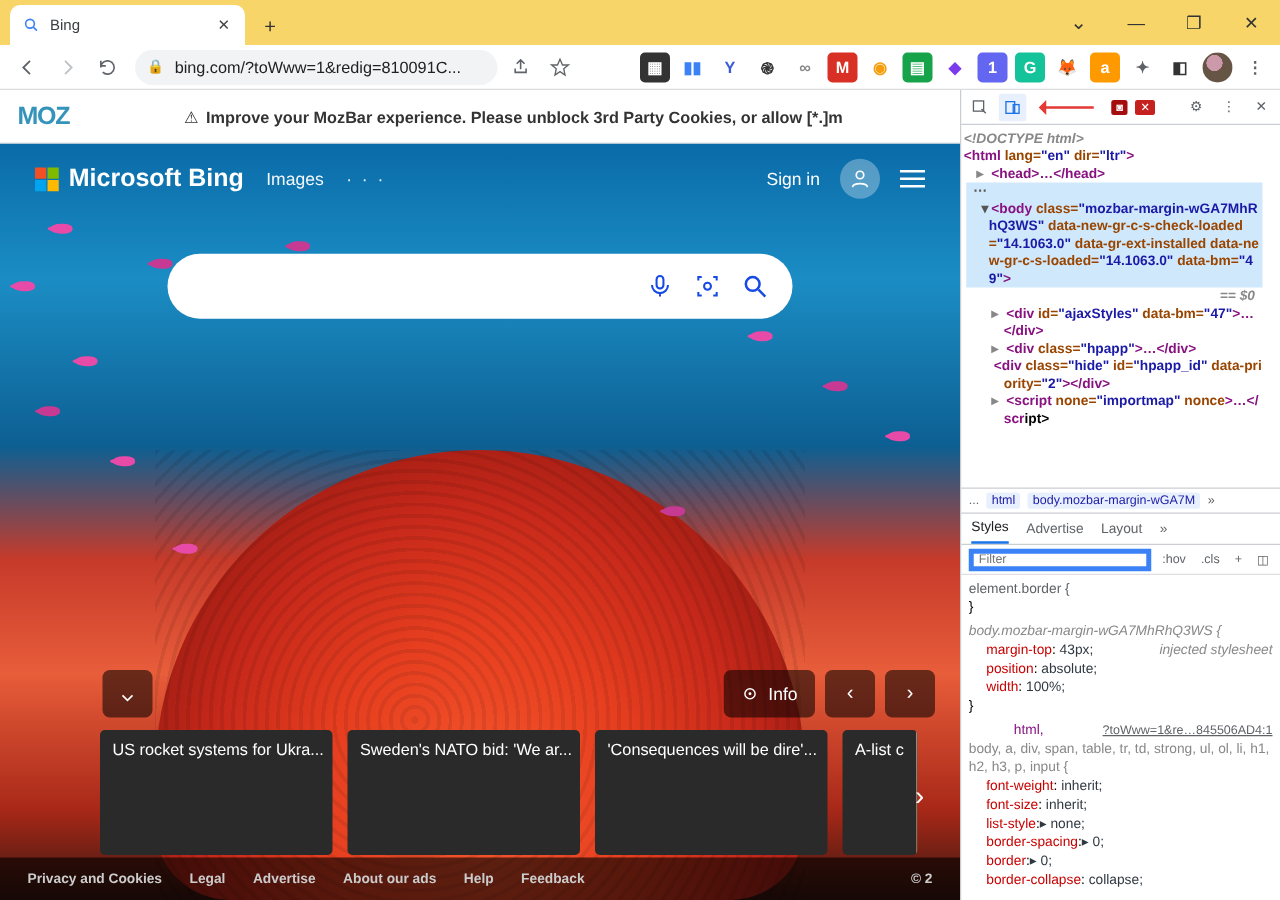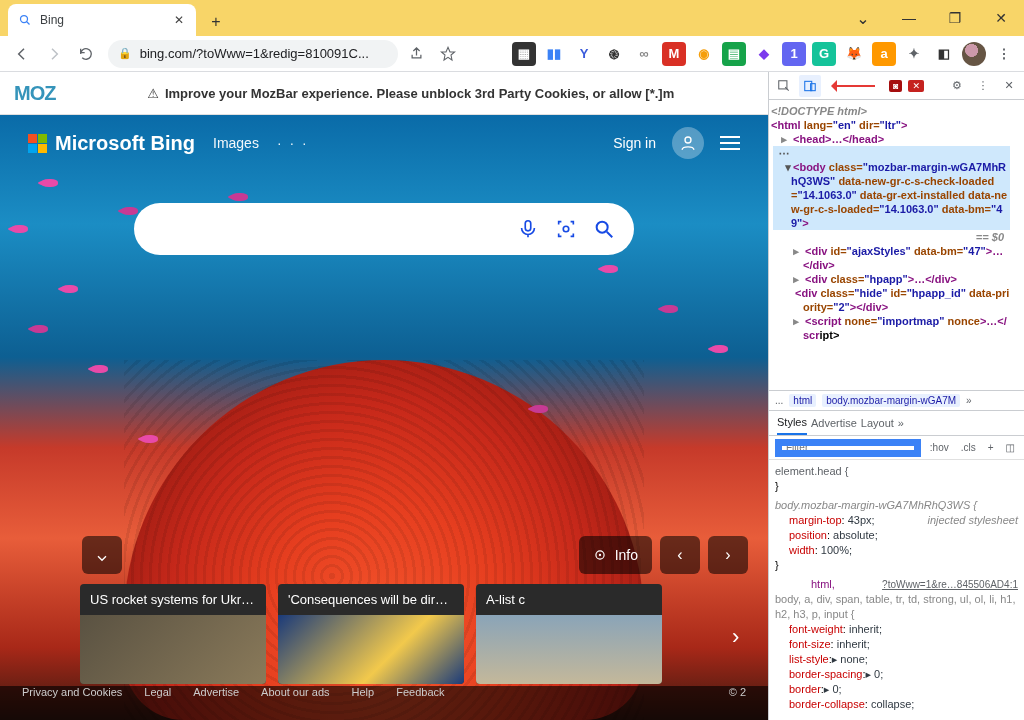--- a/index.html
+++ b/index.html
@@ -59,30 +59,30 @@
 .fish.p2 { background:#c73a94; box-shadow: -4px 0 0 -2px #c73a94; }
 .coral { position:absolute; bottom:0; left:50%; transform:translateX(-50%); width:520px; height:360px; background: radial-gradient(ellipse at 50% 80%, #f6582e 0%, #e63e1f 35%, #c6281a 60%, #8d1710 85%, transparent 100%); border-radius: 260px 260px 60px 60px; filter: blur(0.5px);}
 .coral::before { content:''; position:absolute; inset:0; background: repeating-radial-gradient(circle at 40% 60%, rgba(0,0,0,0.08) 0 3px, transparent 3px 9px);}
 
 .info-btn { position:absolute; right:116px; bottom:146px; background: rgba(0,0,0,0.55); color:#fff; height:38px; padding:0 14px; border-radius:6px; display:flex; align-items:center; gap:8px; font-size:14px;}
 .card-nav { position:absolute; bottom:146px; background:rgba(0,0,0,0.55); width:40px; height:38px; display:flex; align-items:center; justify-content:center; color:#fff; border-radius:6px;}
 .card-nav.prev { right:68px; } .card-nav.next { right:20px; }
 .expand-btn { position:absolute; left:82px; bottom:146px; width:40px; height:38px; background:rgba(0,0,0,0.55); border-radius:6px; display:flex; align-items:center; justify-content:center; color:#fff;}
 
 .news-strip { position:absolute; left:80px; right:0; bottom:36px; height:100px; display:flex; gap:12px; align-items:stretch; overflow:hidden;}
-.news-card { flex: 0 0 186px; background:#2a2a2a; border-radius:4px; overflow:hidden; display:flex; flex-direction:column;}
+.news-card { flex: 0 0 186px; background:#2a2a2a; border-radius:4px; overflow:hidden; display:flex; }
 .news-card .title { color:#fff; font-size:13px; padding:8px 10px; white-space:nowrap; overflow:hidden; text-overflow:ellipsis; flex:0 0 auto;}
 .news-card .img { flex:1; background: linear-gradient(135deg, #5a5242 0%, #8a7a5a 100%);}
 .news-card:nth-child(2) .img { background: linear-gradient(135deg, #1a3a7a 0%, #f2c94c 60%, #1a3a7a 100%);}
 .news-card:nth-child(3) .img { background: linear-gradient(180deg, #8aa4b8 0%, #c4b89a 100%);}
 .news-card:nth-child(4) { flex: 0 0 60px;} 
 .news-card:nth-child(4) .img { background: linear-gradient(180deg, #d4a890 0%, #b87858 100%);}
 .news-arrow { position:absolute; right:6px; top:40px; width:30px; height:30px; color:#fff; font-size:22px;}
 
-.bing-footer { position:absolute; bottom:0; left:0; right:0; height:34px; background:rgba(0,0,0,0.62); display:flex; gap:22px; padding:0 22px; color:#ccc; font-size:11px;}
+.bing-footer { position:absolute; bottom:0; left:0; right:0; height:34px; background:rgba(0,0,0,0.62); display:flex; align-items:center; gap:22px; padding:0 22px; color:#ccc; font-size:11px;font-weight:bold;}
 .bing-footer span { cursor:default; }
 .footer-copy { margin-left:auto; }
 
 
 .devtools { width: 256px; background:#fff; border-left:1px solid #cacdd1; display:flex; flex-direction:column; font-size:11px; }
 .dt-toolbar { height:28px; border-bottom:1px solid #cacdd1; display:flex; align-items:center; padding:0 4px; gap:4px; }
 .dt-tool { width:22px; height:22px; display:flex; align-items:center; justify-content:center; color:#5f6368; border-radius:2px;}
 .dt-tool.active { background:#e8f0fe; color:#1a73e8; }
 .red-arrow { position:relative; width:58px; height:16px; }
 .red-arrow::before { content:''; position:absolute; right:8px; top:7px; width:40px; height:2px; background:#e53935;}
@@ -100,25 +100,25 @@
 .dom-gutter { color:#888; display:inline-block; width:10px; text-align:center; }
 .tag { color:#881280; }
 .attr { color:#994500; }
 .val { color:#1a1aa6; }
 .txt-gray { color:#888; font-style:italic;}
 
 .dt-crumbs { height:20px; border-top:1px solid #cacdd1; display:flex; align-items:center; font-family:Menlo,Consolas,monospace; font-size:10px; padding:0 6px; gap:6px; overflow:hidden;}
 .crumb { color:#5f6368; }
 .crumb.on { color:#1a1aa6; background:#e8f0fe; padding:1px 4px; border-radius:2px;}
 
-.dt-tabs { height:26px; border-top:1px solid #cacdd1; border-bottom:1px solid #cacdd1; display:flex; align-items:center; padding:0 8px; gap:4px; font-size:11px; color:#5f6368;}
+.dt-tabs { height:26px; border-top:1px solid #cacdd1; border-bottom:1px solid #cacdd1; display:flex; align-items:center; padding:0 8px; gap:14px; font-size:11px; color:#5f6368;}
 .dt-tab.active { color:#202124; border-bottom:2px solid #1a73e8; height:100%; display:flex; align-items:center;}
 
 .dt-filter { height:24px; border-bottom:1px solid #e0e0e0; display:flex; align-items:center; padding:0 6px; gap:6px;}
-.dt-filter input { flex:1; border:7px solid #3b82f6; height:18px; font-size:10px; padding:0 4px; color:#888; min-width:0;}
+.dt-filter input { flex:1; border:4px solid #3b82f6; height:18px; font-size:10px; padding:0 4px; color:#888; min-width:0;}
 .dt-chip { font-size:10px; color:#5f6368; padding:0 3px;}
 
 .dt-styles { flex:0 0 auto; max-height: 260px; overflow:hidden; font-family:Menlo,Consolas,monospace; font-size:11px; line-height:15px; padding:4px 6px;}
 .sel-blk { margin-bottom:4px;}
 .sel-head { color:#5f6368;}
 .sel-head .inj { float:right; color:#888; font-style:italic;}
 .prop { padding-left:14px;}
 .prop .k { color:#c80000;}
 .prop .v { color:#303942;}
 .ua-link { color:#5f6368; text-decoration:underline; float:right; font-size:10px;}
@@ -290,20 +290,24 @@
       </div>
       <div class="card-nav prev">‹</div>
       <div class="card-nav next">›</div>
 
       <div class="news-strip" id="news-strip">
         <div class="news-card">
             <div class="title">US rocket systems for Ukra...</div>
             <div class="img"></div>
           </div>
           <div class="news-card">
+            <div class="title">Sweden's NATO bid: 'We ar...</div>
+            <div class="img"></div>
+          </div>
+          <div class="news-card">
             <div class="title">'Consequences will be dire'...</div>
             <div class="img"></div>
           </div>
           <div class="news-card">
             <div class="title">A-list c</div>
             <div class="img"></div>
           </div>
           <div class="news-arrow">›</div>
       </div>
 
@@ -372,21 +376,21 @@
     <div class="dt-filter">
       <input placeholder="Filter" style="">
       <span class="dt-chip">:hov</span>
       <span class="dt-chip">.cls</span>
       <span class="dt-chip">+</span>
       <span class="dt-chip">◫</span>
     </div>
 
     <div class="dt-styles">
       <div class="sel-blk">
-        <div class="sel-head"><span>element.head {</span></div>
+        <div class="sel-head"><span>element.border {</span></div>
         <div>}</div>
       </div>
       <div class="sel-blk">
         <div class="sel-head"><span class="txt-gray">body.mozbar-margin-wGA7MhRhQ3WS {</span><span class="inj">injected stylesheet</span></div>
         <div class="prop"><span class="k">margin-top</span>:<span class="v"> 43px;</span></div>
         <div class="prop"><span class="k">position</span>:<span class="v"> absolute;</span></div>
         <div class="prop"><span class="k">width</span>:<span class="v"> 100%;</span></div>
         <div>}</div>
       </div>
       <div class="sel-blk">

